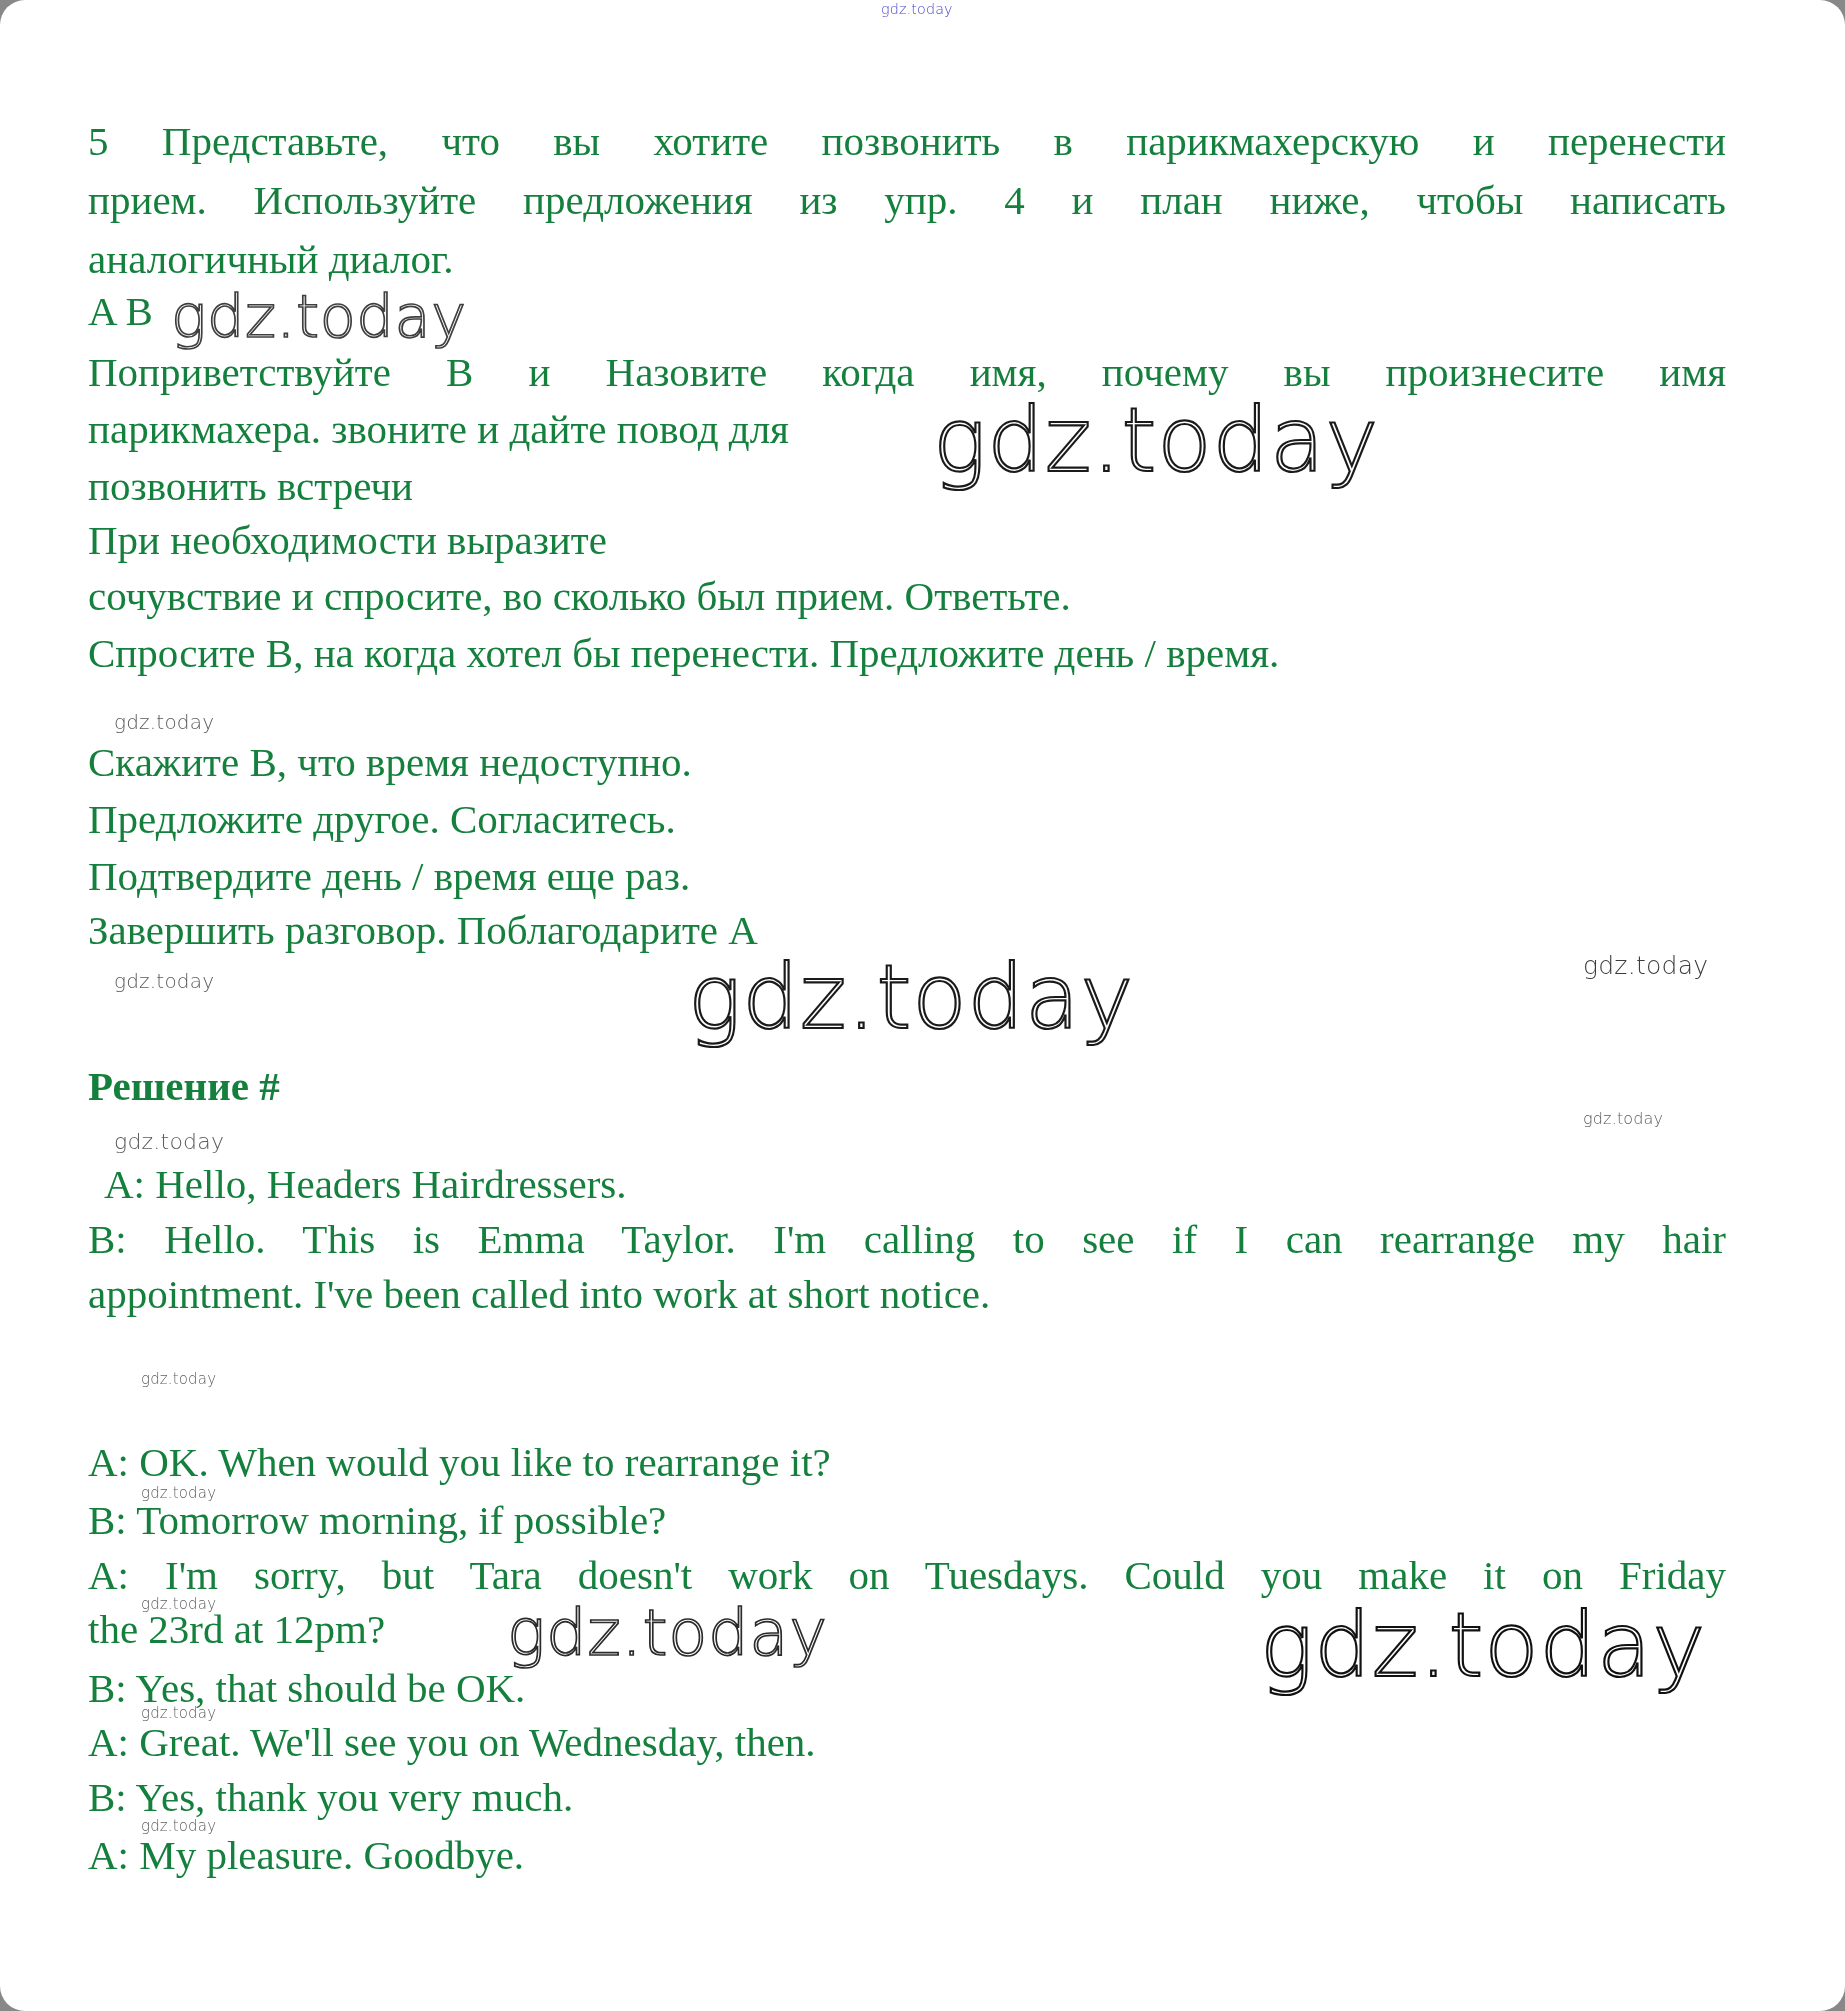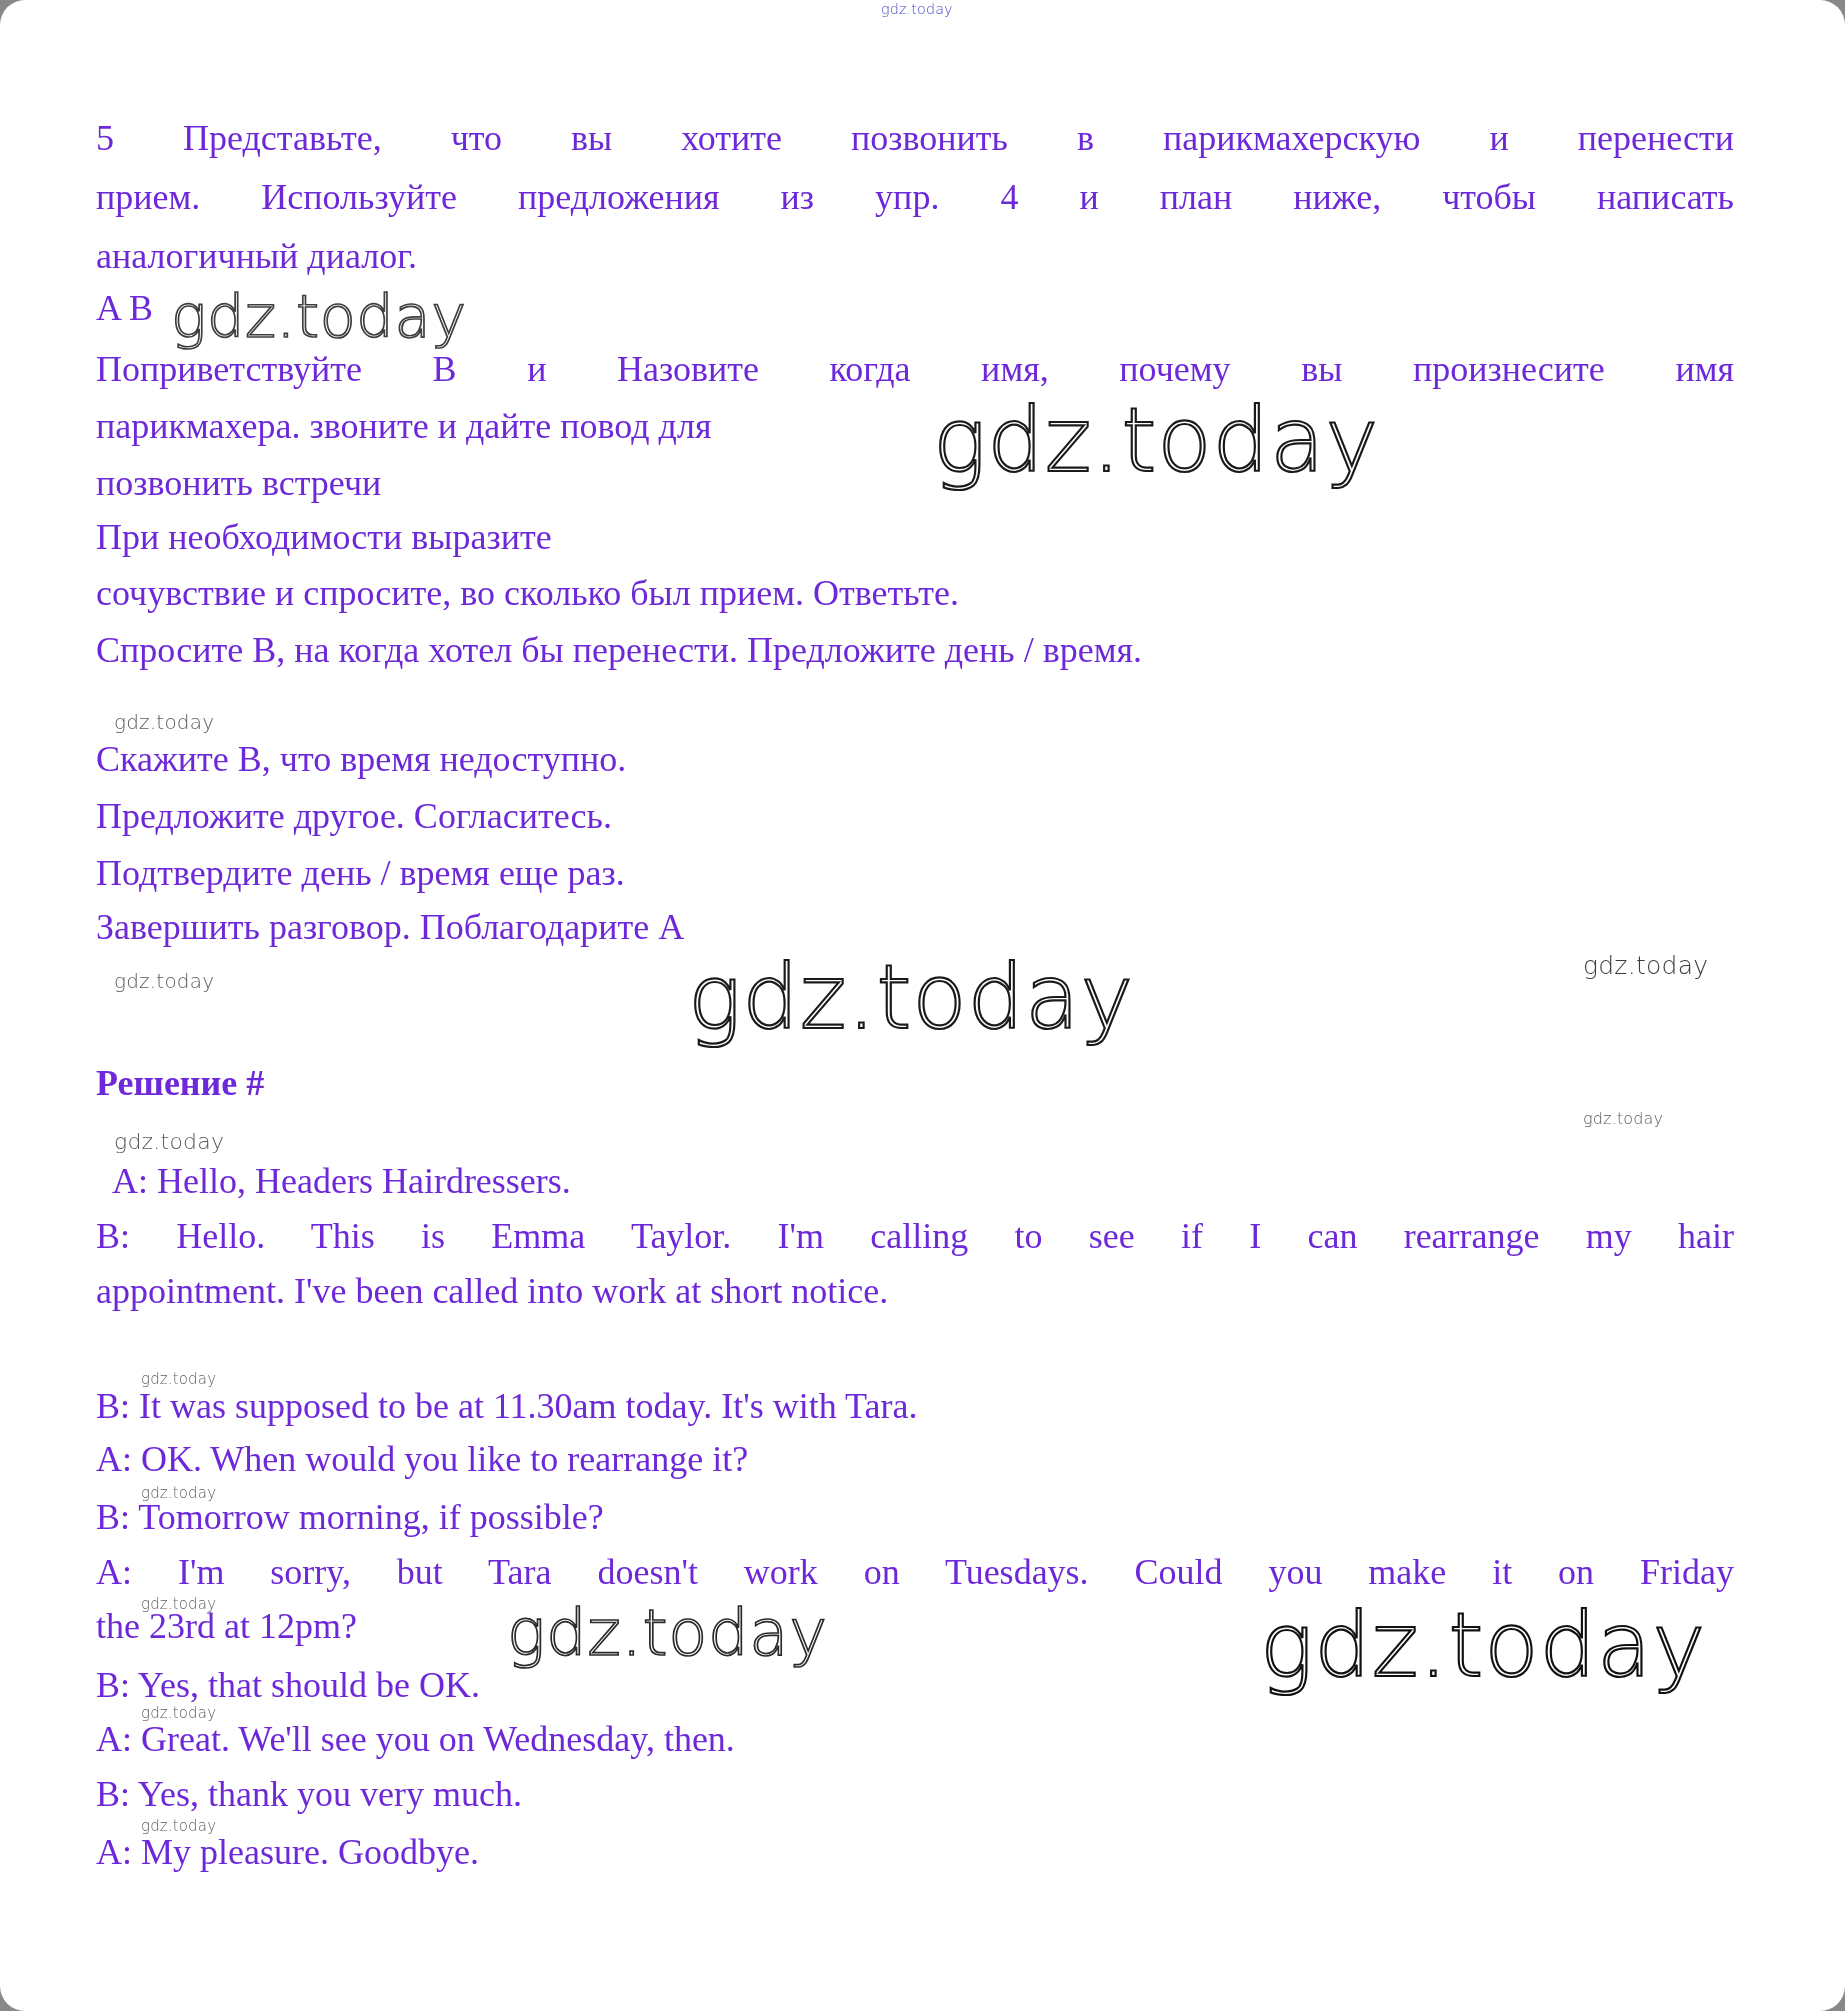--- a/index.html
+++ b/index.html
@@ -8,24 +8,24 @@
     width: 1845px;
     height: 2011px;
     background: #ffffff;
     overflow: hidden;
     font-family: "Liberation Serif", serif;
     border-radius: 25px;
   }
   
   .ln {
     position: absolute;
-    left: 96px;
-    font-size: 36px;
+    left: 88px;
+    font-size: 41px;
     line-height: 1.18;
-    color: #6d28d9;
+    color: #15803d;
     white-space: nowrap;
   }
   .just {
     width: 1638px;
     white-space: normal;
     text-align: justify;
     text-align-last: justify;
   }
   .bold { font-weight: bold; }
   
@@ -96,21 +96,20 @@
   <div class="ln" style="top:738px;">Скажите B, что время недоступно.</div>
   <div class="ln" style="top:795px;">Предложите другое. Согласитесь.</div>
   <div class="ln" style="top:852px;">Подтвердите день / время еще раз.</div>
   <div class="ln" style="top:906px;">Завершить разговор. Поблагодарите A</div>
 
   <div class="ln bold" style="top:1062px;">Решение #</div>
 
   <div class="ln" style="top:1160px;margin-left:16px;">A: Hello, Headers Hairdressers.</div>
   <div class="ln just" style="top:1215px;">B: Hello. This is Emma Taylor. I'm calling to see if I can rearrange my hair</div>
   <div class="ln" style="top:1270px;">appointment. I've been called into work at short notice.</div>
-  <div class="ln" style="top:1385px;">B: It was supposed to be at 11.30am today. It's with Tara.</div>
   <div class="ln" style="top:1438px;">A: OK. When would you like to rearrange it?</div>
   <div class="ln" style="top:1496px;">B: Tomorrow morning, if possible?</div>
   <div class="ln just" style="top:1551px;">A: I'm sorry, but Tara doesn't work on Tuesdays. Could you make it on Friday</div>
   <div class="ln" style="top:1605px;">the 23rd at 12pm?</div>
   <div class="ln" style="top:1664px;">B: Yes, that should be OK.</div>
   <div class="ln" style="top:1718px;">A: Great. We'll see you on Wednesday, then.</div>
   <div class="ln" style="top:1773px;">B: Yes, thank you very much.</div>
   <div class="ln" style="top:1831px;">A: My pleasure. Goodbye.</div>
 
 </div>

